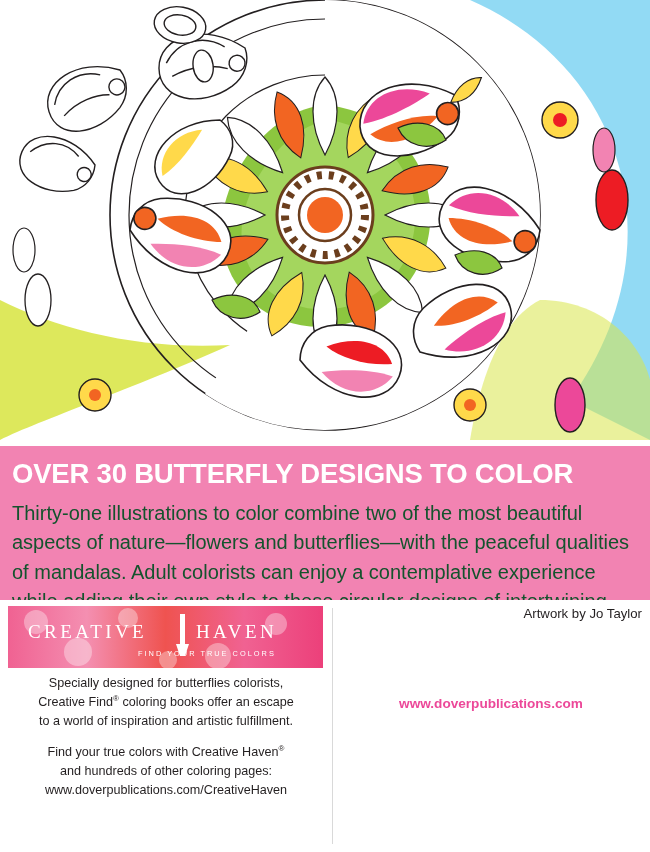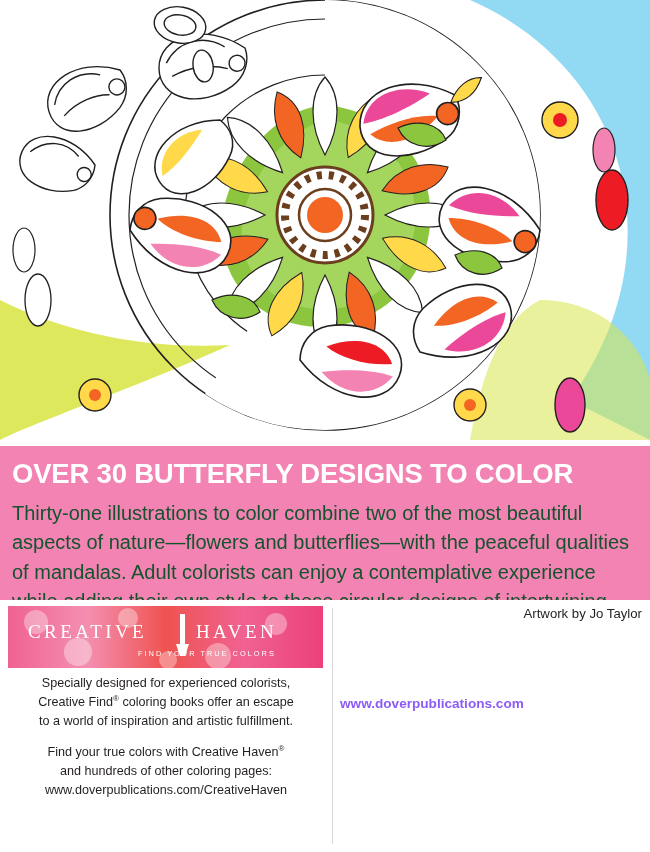--- a/index.html
+++ b/index.html
@@ -113,24 +113,24 @@
     width: 302px;
     text-align: right;
     font-size: 13.2px;
     color: #231f20;
   }
   .dover-url {
     position: absolute;
     left: 340px;
     top: 96px;
     width: 302px;
-    text-align: left;
+    text-align: center;
     font-size: 13.6px;
     font-weight: bold;
-    color: #8b5cf6;
+    color: #ec4899;
   }
 </style>
 </head>
 <body>
 
 <div class="page">
 
   <div class="artwork">
     <svg class="art-svg" width="650" height="440" viewBox="0 0 650 440" xmlns="http://www.w3.org/2000/svg" aria-hidden="true">
       <defs>
@@ -343,21 +343,21 @@
         <g transform="translate(168,6)">
           <rect x="4" y="2" width="5" height="30" fill="#ffffff"></rect>
           <path d="M0 32 L13 32 L9 44 L4 44 Z" fill="#ffffff"></path>
         </g>
         <text x="130" y="50" font-family="Liberation Sans, sans-serif" font-size="7.4" letter-spacing="2" fill="#ffffff">FIND YOUR TRUE COLORS</text>
       </svg>
     </div>
 
     <div class="left-copy">
       <p>
-        <span>Specially designed for experienced colorists,</span><br>
+        <span>Specially designed for butterflies colorists,</span><br>
         <span>Creative Find</span><span class="sup">®</span><span> coloring books offer an escape</span><br>
         <span>to a world of inspiration and artistic fulfillment.</span>
       </p>
       <p>
         <span>Find your true colors with Creative Haven</span><span class="sup">®</span><br>
         <span>and hundreds of other coloring pages:</span><br>
         <span class="bold">www.doverpublications.com/CreativeHaven</span>
       </p>
     </div>
 

